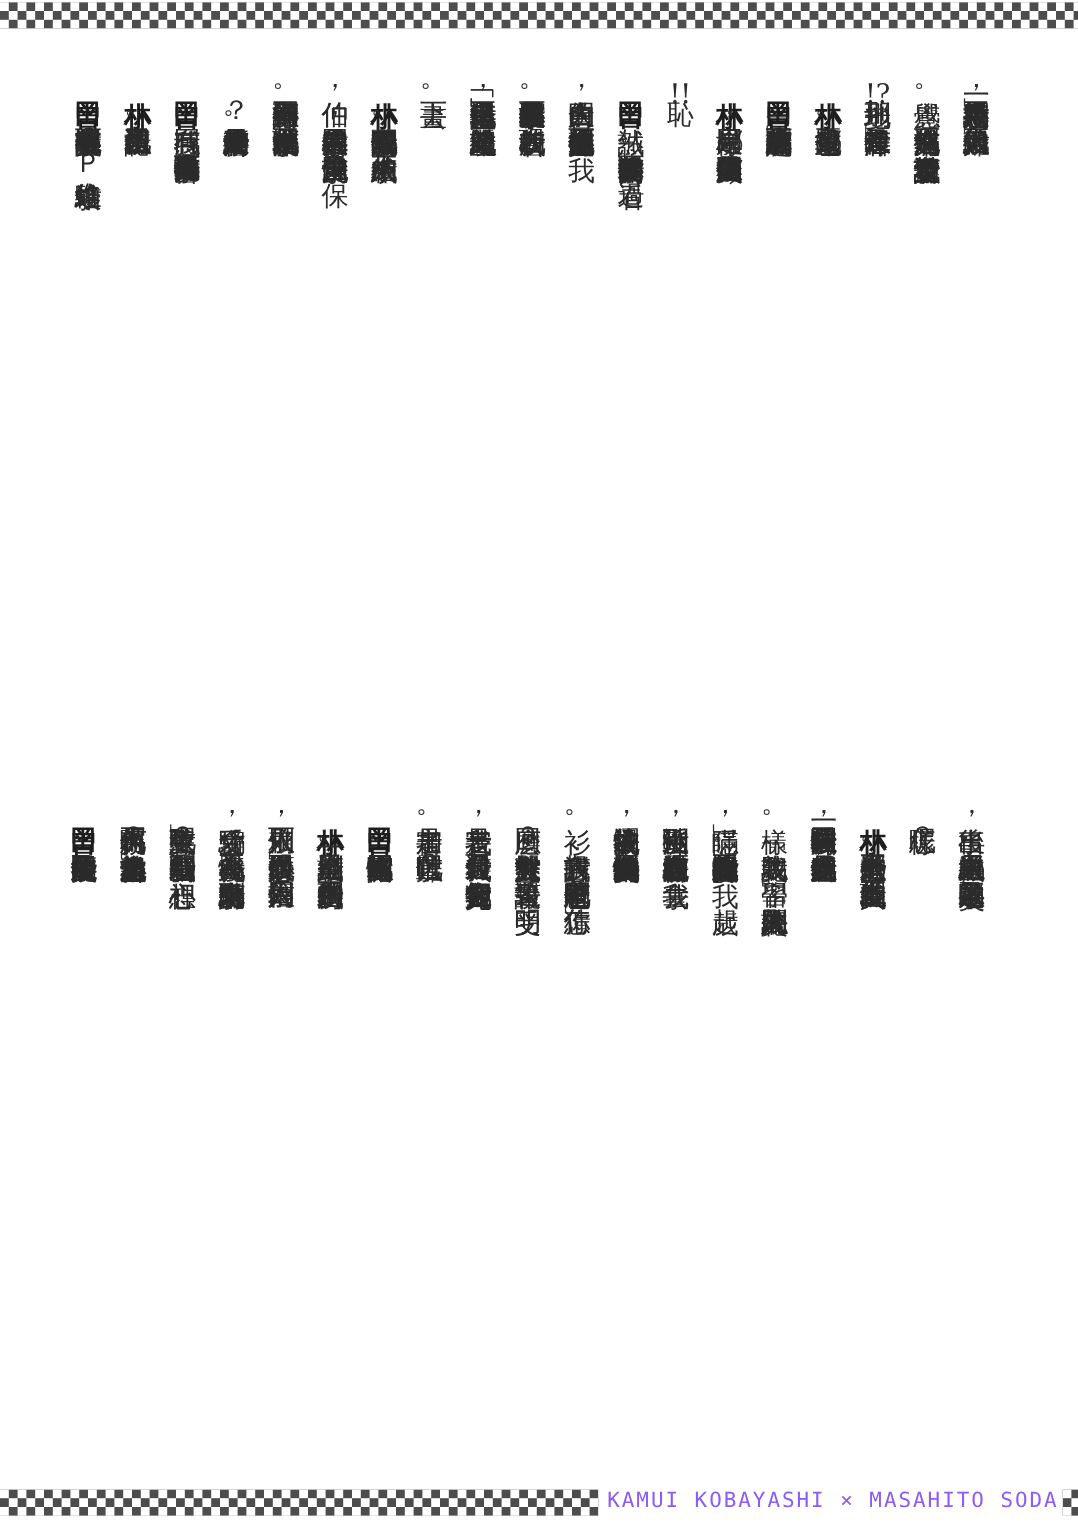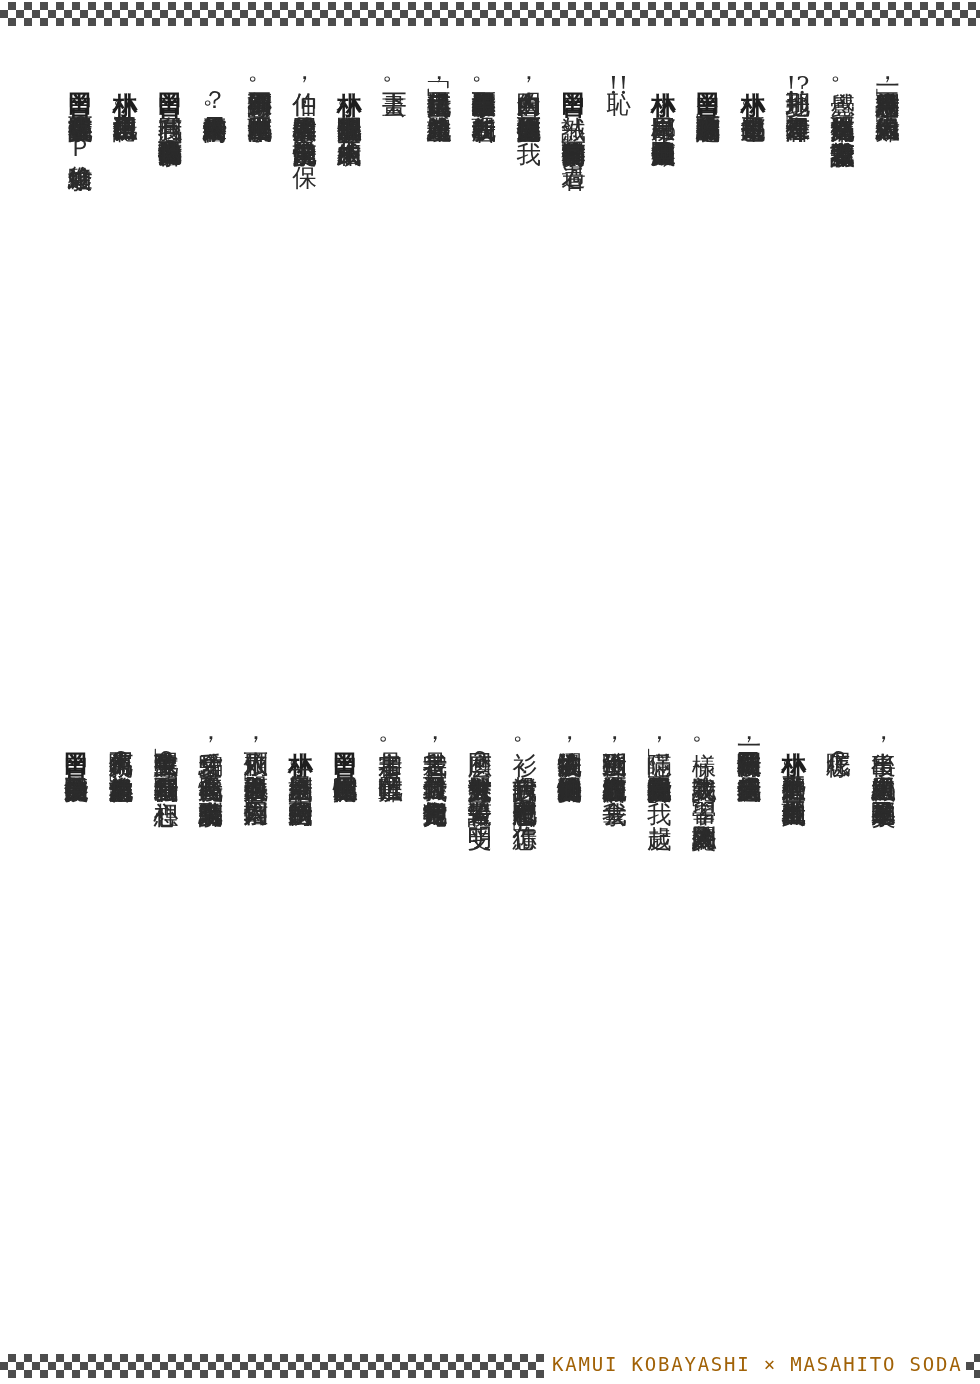--- a/index.html
+++ b/index.html
@@ -44,21 +44,21 @@
 
   .footer-title {
     position: absolute;
     left: 552px;
     top: 1352px;
     height: 24px;
     line-height: 24px;
     font-family: "DejaVu Sans Mono", "Liberation Mono", monospace;
     font-size: 19px;
     letter-spacing: 1.8px;
-    color: #a16207;
+    color: #8b5cf6;
     white-space: nowrap;
   }
 </style>
 </head>
 <body>
 
 <div class="page">
 
   <div class="band band-top"></div>
 

